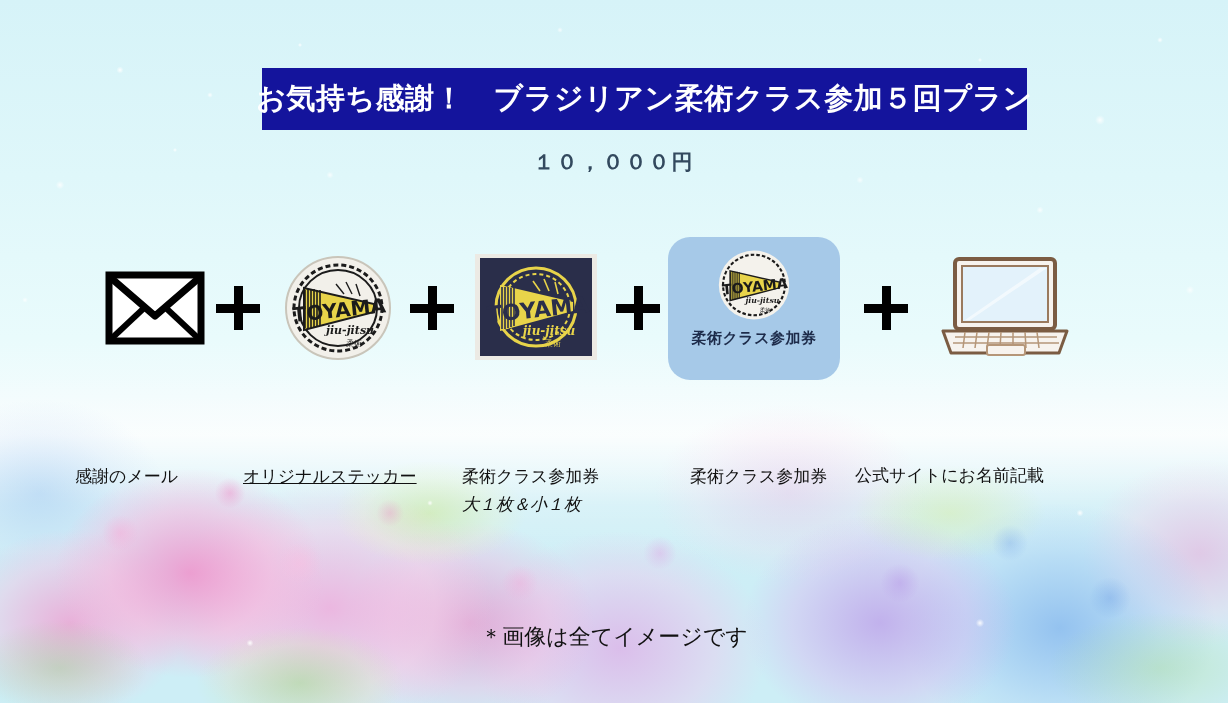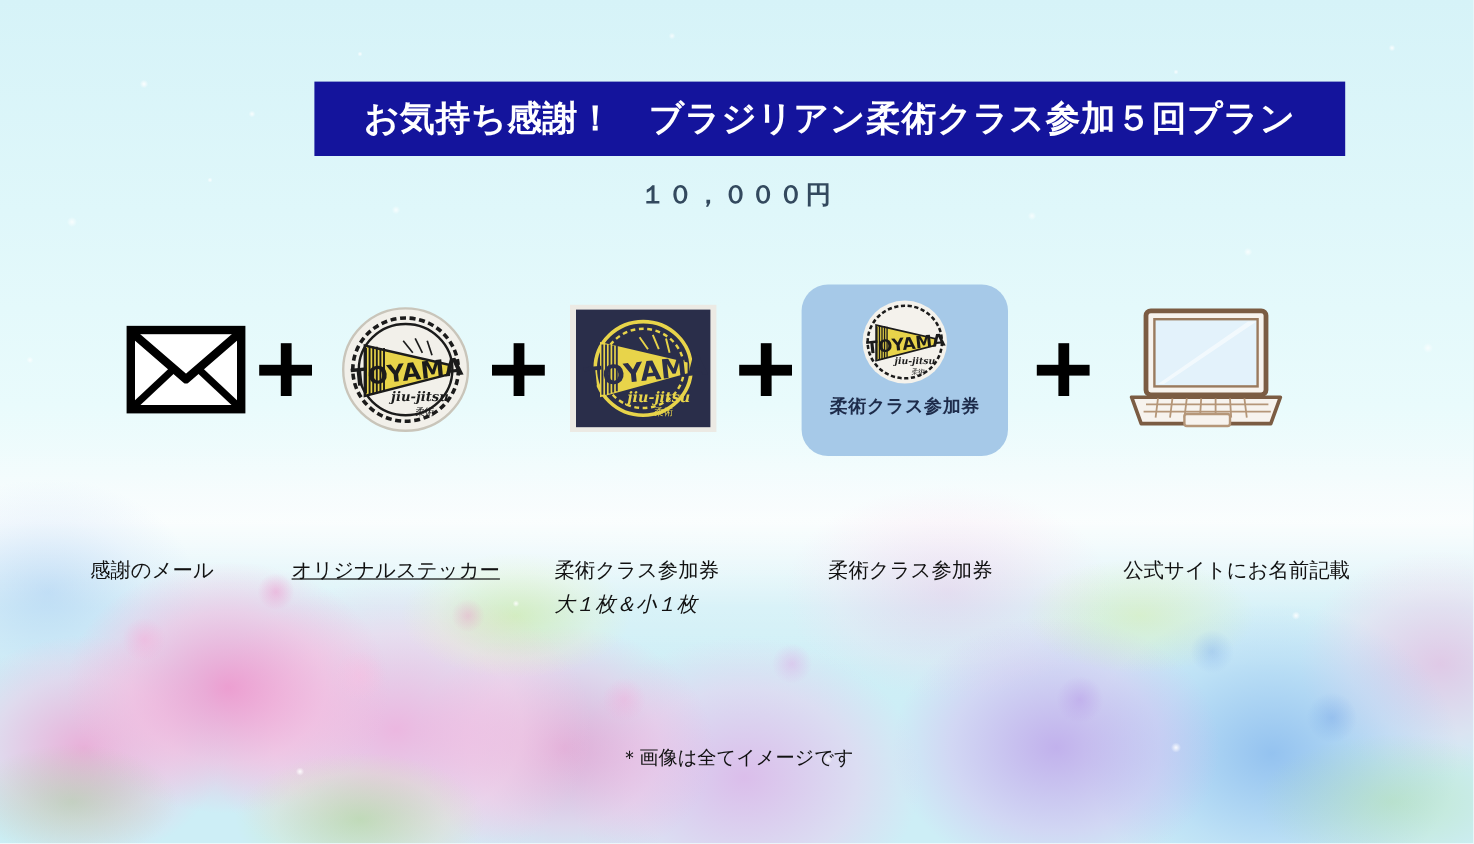--- a/index.html
+++ b/index.html
@@ -84,21 +84,21 @@
       radial-gradient(circle 30px at 1110px 215px, rgba(110,160,230,.38), rgba(255,255,255,0) 70%),
       radial-gradient(circle 5px at 250px 260px, rgba(255,255,255,.95), rgba(255,255,255,0) 70%),
       radial-gradient(circle 4px at 430px 120px, rgba(255,255,255,.9), rgba(255,255,255,0) 70%),
       radial-gradient(circle 6px at 980px 240px, rgba(255,255,255,.9), rgba(255,255,255,0) 70%),
       radial-gradient(circle 5px at 1080px 130px, rgba(255,255,255,.9), rgba(255,255,255,0) 70%),
       radial-gradient(circle 5px at 690px 250px, rgba(255,255,255,.85), rgba(255,255,255,0) 70%);
   }
 
   
   #title-banner{
-    position:absolute;left:262px;top:68px;width:859px;height:62px;
+    position:absolute;left:262px;top:68px;width:765px;height:62px;
     background:#14149c;
     display:flex;align-items:center;justify-content:center;
   }
   #title-banner .txt{
     color:#ffffff;
     font-size:29px;
     font-weight:bold;
     letter-spacing:0.5px;
     white-space:nowrap;
     font-family:"DejaVu Sans","Liberation Sans",sans-serif;
@@ -166,21 +166,21 @@
     font-family:"DejaVu Sans","Liberation Sans",sans-serif;
     white-space:nowrap;
   }
   .caption .l2{display:block;font-style:italic;}
 
   
   #footnote{
     position:absolute;left:0;right:0;top:622px;
     text-align:center;
     color:#111111;
-    font-size:16px;
+    font-size:22px;
     font-family:"DejaVu Sans","Liberation Sans",sans-serif;
   }
 </style>
 </head>
 <body>
 
 <div id="stage">
 
   <div class="bg-layer bg-sky"></div>
   <div class="bg-layer bg-sky-top"></div>
@@ -336,21 +336,21 @@
       <span>オリジナルステッカー</span>
       <span class="l2"></span>
     </div>
     <div class="caption" style="left:462px;width:160px;">
       <span>柔術クラス参加券</span>
       <span class="l2">大１枚＆小１枚</span>
     </div>
     <div class="caption" style="left:690px;width:160px;">
       <span>柔術クラス参加券</span>
     </div>
-    <div class="caption" style="left:936px;width:212px;font-family:Liberation Serif, serif;">
+    <div class="caption" style="left:855px;width:212px;font-family:Liberation Serif, serif;">
       <span>公式サイトにお名前記載</span>
       <span class="l2"></span>
     </div>
   </div>
 
   <div id="footnote">＊画像は全てイメージです</div>
 
 </div>
 
 </body></html>

